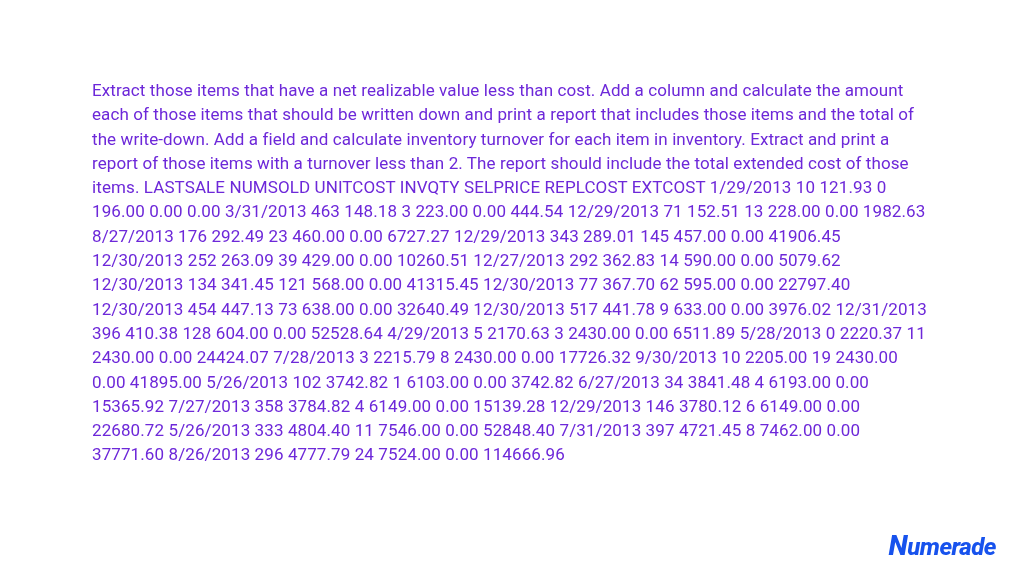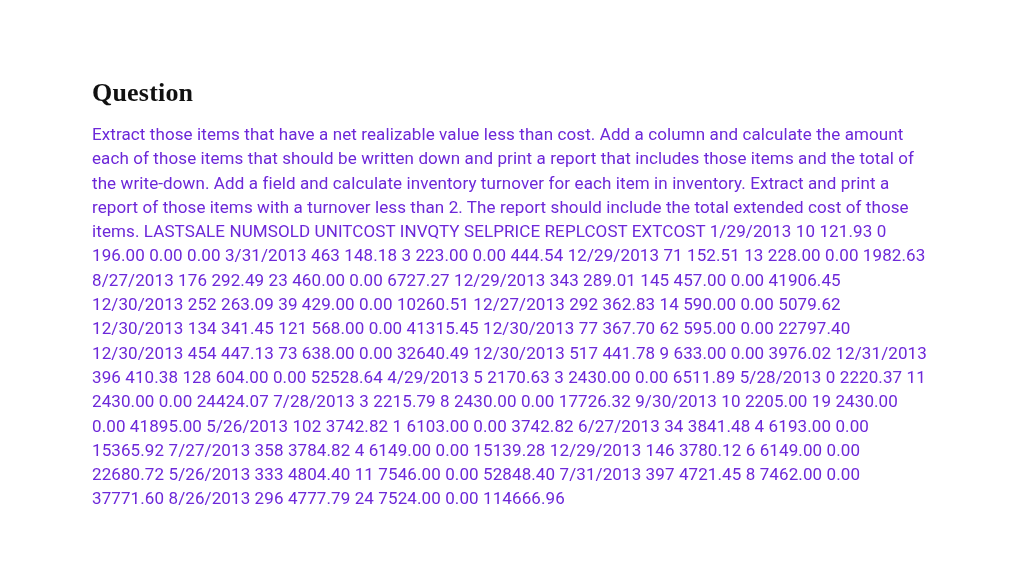--- a/index.html
+++ b/index.html
@@ -7,15 +7,15 @@
   .page { position: relative; width: 1024px; height: 576px; padding: 78px 92px 0 92px; }
   .heading { font-family: Georgia, "Times New Roman", serif; font-weight: 700; font-size: 26px; color: #111; margin-bottom: 14px; letter-spacing: 0.2px; }
   .body-text { font-size: 17px; line-height: 1.43; color: #6d28d9; letter-spacing: 0.1px; }
   .brand { position: absolute; right: 28px; bottom: 14px; font-weight: 800; font-size: 24px; color: #1752ed; font-style: italic; letter-spacing: -0.5px; }
   .brand .n-cap { font-size: 28px; }
 </style>
 </head>
 <body>
 
 <div class="page">
-  <h1 class="heading">Question</h1>
   <p class="body-text">Extract those items that have a net realizable value less than cost. Add a column and calculate the amount each of those items that should be written down and print a report that includes those items and the total of the write-down. Add a field and calculate inventory turnover for each item in inventory. Extract and print a report of those items with a turnover less than 2. The report should include the total extended cost of those items. LASTSALE NUMSOLD UNITCOST INVQTY SELPRICE REPLCOST EXTCOST 1/29/2013 10 121.93 0 196.00 0.00 0.00 3/31/2013 463 148.18 3 223.00 0.00 444.54 12/29/2013 71 152.51 13 228.00 0.00 1982.63 8/27/2013 176 292.49 23 460.00 0.00 6727.27 12/29/2013 343 289.01 145 457.00 0.00 41906.45 12/30/2013 252 263.09 39 429.00 0.00 10260.51 12/27/2013 292 362.83 14 590.00 0.00 5079.62 12/30/2013 134 341.45 121 568.00 0.00 41315.45 12/30/2013 77 367.70 62 595.00 0.00 22797.40 12/30/2013 454 447.13 73 638.00 0.00 32640.49 12/30/2013 517 441.78 9 633.00 0.00 3976.02 12/31/2013 396 410.38 128 604.00 0.00 52528.64 4/29/2013 5 2170.63 3 2430.00 0.00 6511.89 5/28/2013 0 2220.37 11 2430.00 0.00 24424.07 7/28/2013 3 2215.79 8 2430.00 0.00 17726.32 9/30/2013 10 2205.00 19 2430.00 0.00 41895.00 5/26/2013 102 3742.82 1 6103.00 0.00 3742.82 6/27/2013 34 3841.48 4 6193.00 0.00 15365.92 7/27/2013 358 3784.82 4 6149.00 0.00 15139.28 12/29/2013 146 3780.12 6 6149.00 0.00 22680.72 5/26/2013 333 4804.40 11 7546.00 0.00 52848.40 7/31/2013 397 4721.45 8 7462.00 0.00 37771.60 8/26/2013 296 4777.79 24 7524.00 0.00 114666.96</p>
+  <div class="brand"><span class="n-cap">N</span><span>umerade</span></div>
 </div>
 
 </body></html>

